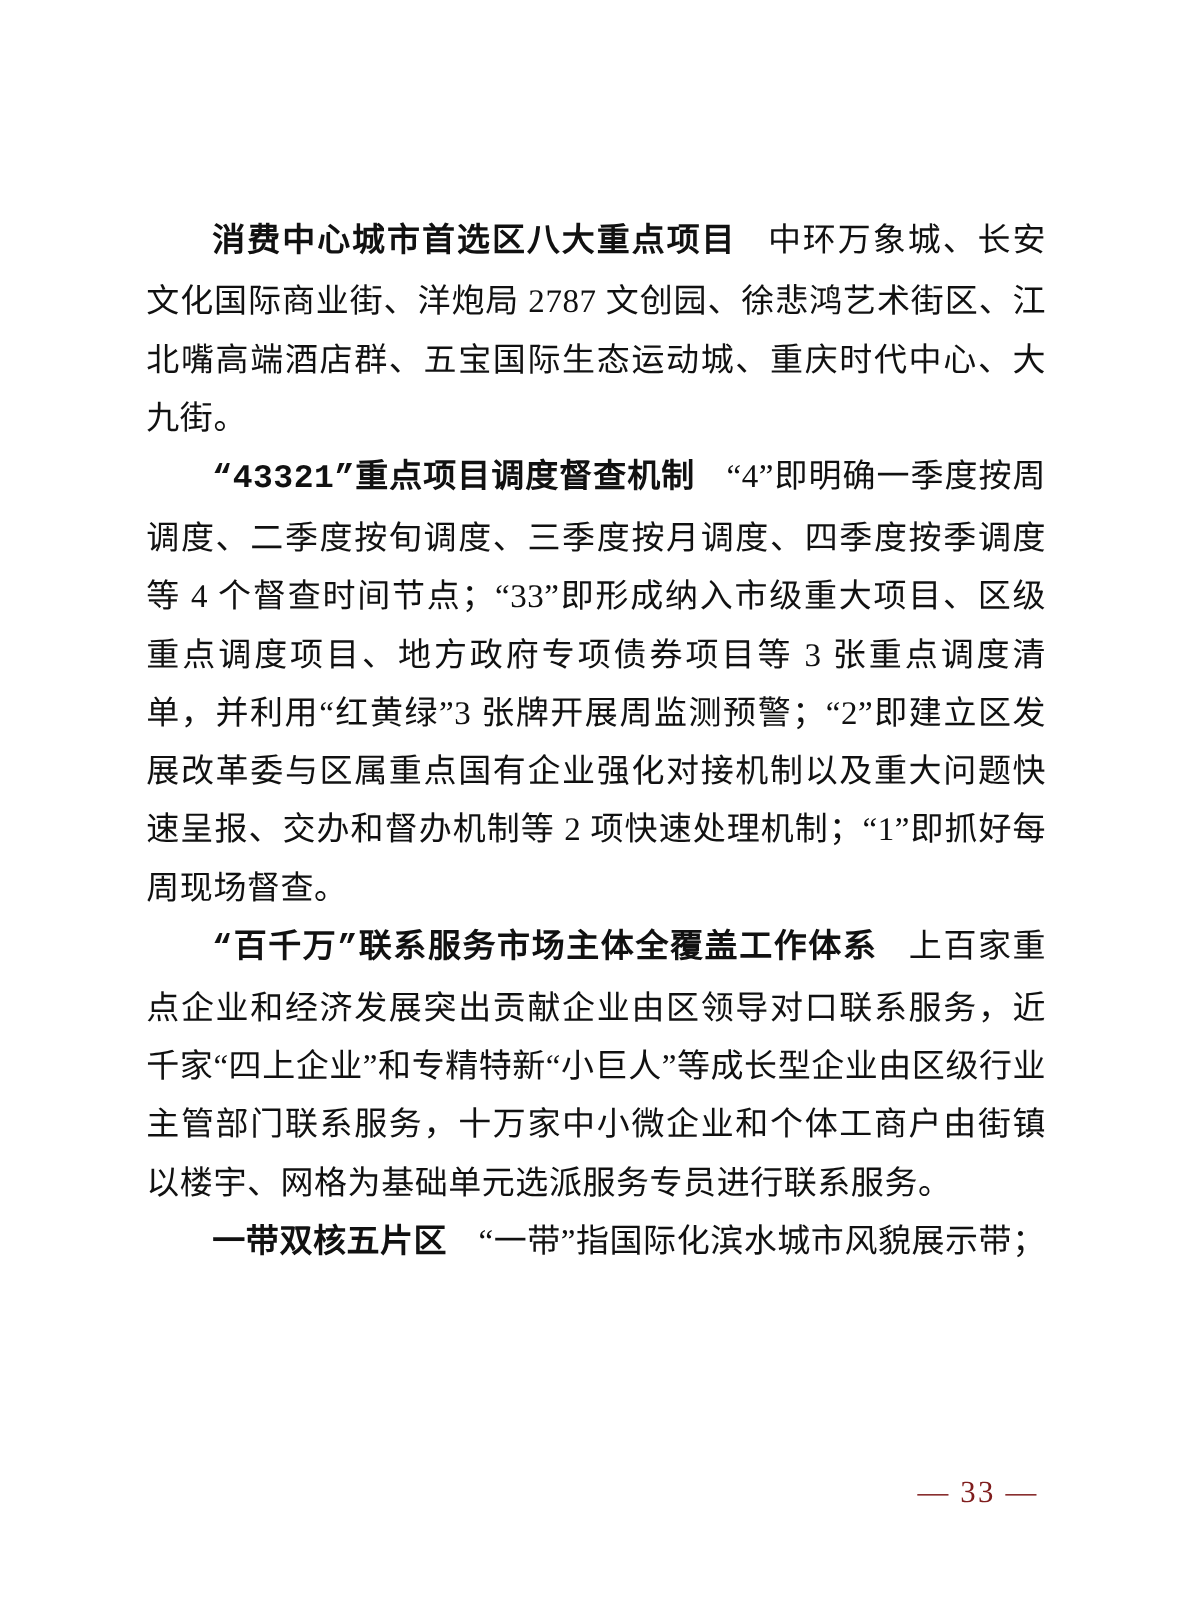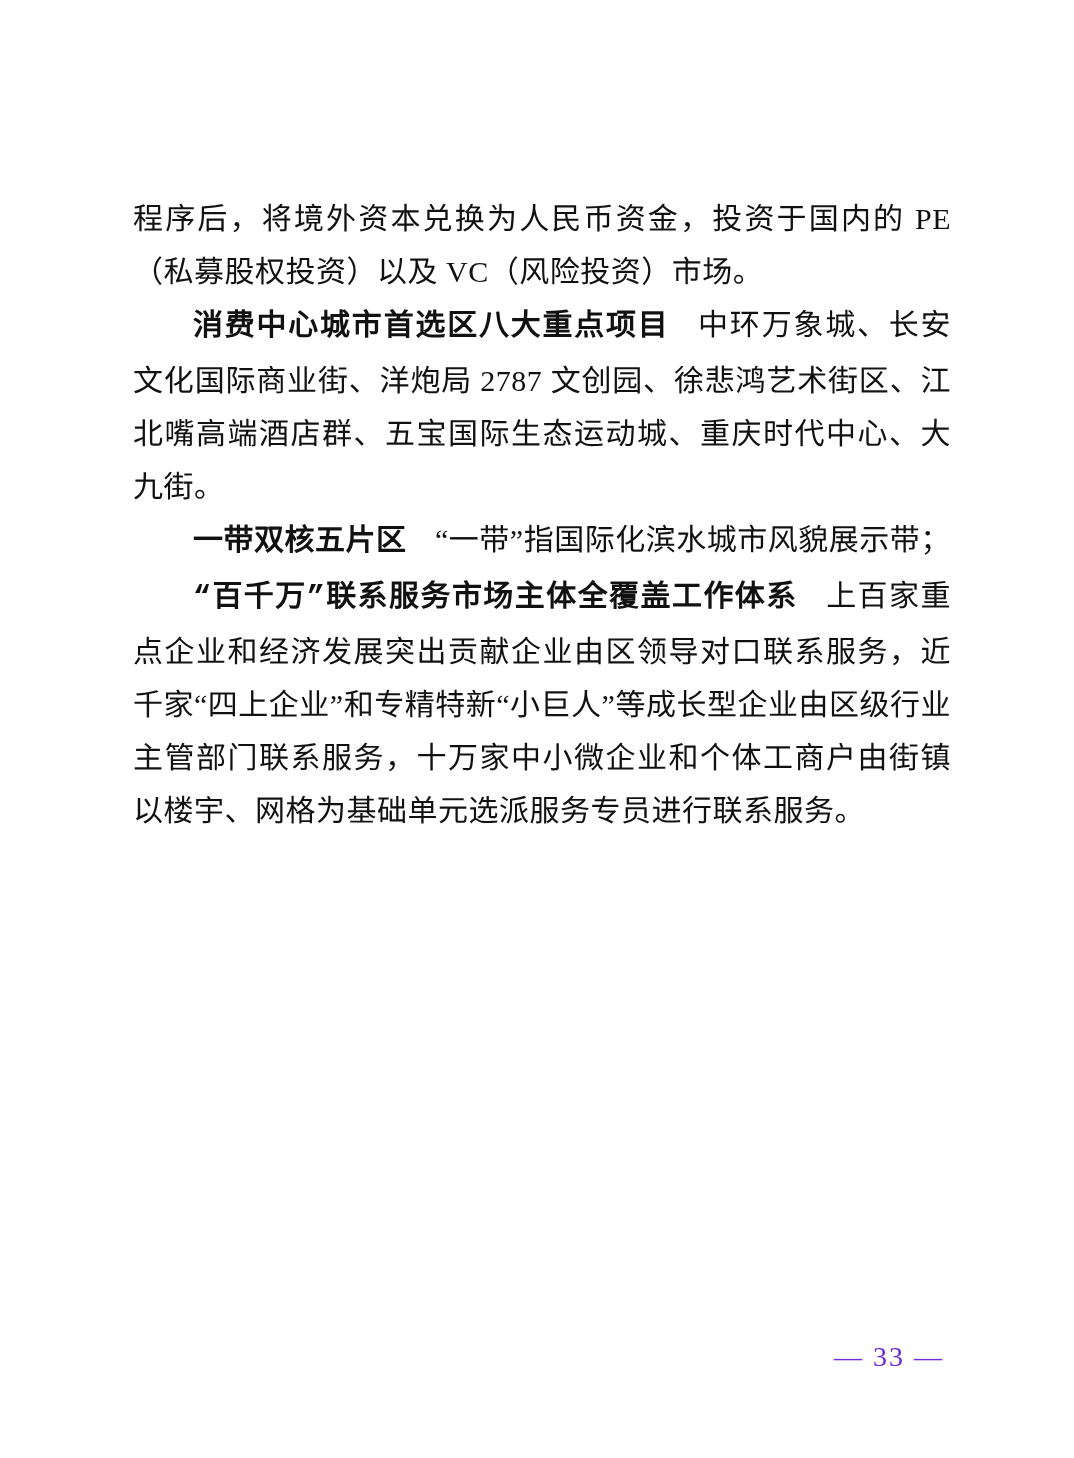--- a/index.html
+++ b/index.html
@@ -42,36 +42,36 @@
   }
   .page-number {
     position: absolute;
     top: 1340px;
     right: 130px;
     font-size: 28px;
     line-height: 34px;
     letter-spacing: 2px;
     text-align: right;
     font-family: "Liberation Serif", "DejaVu Serif", serif;
-    color: #6d28d9;
+    color: #7f1d1d;
   }
 </style>
 </head>
 <body>
 
 <div class="page">
   <div class="content">
 
-    <p class="para no-indent"><span>程序后，将境外资本兑换为人民币资金，投资于国内的 PE（私募股权投资）以及 VC（风险投资）市场。</span></p>
 
     <p class="para"><span class="term">消费中心城市首选区八大重点项目</span><span>中环万象城、长安文化国际商业街、洋炮局 2787 文创园、徐悲鸿艺术街区、江北嘴高端酒店群、五宝国际生态运动城、重庆时代中心、大九街。</span></p>
 
 
 
+    <p class="para"><span class="term">“43321”重点项目调度督查机制</span><span>“4”即明确一季度按周调度、二季度按旬调度、三季度按月调度、四季度按季调度等 4 个督查时间节点；“33”即形成纳入市级重大项目、区级重点调度项目、地方政府专项债券项目等 3 张重点调度清单，并利用“红黄绿”3 张牌开展周监测预警；“2”即建立区发展改革委与区属重点国有企业强化对接机制以及重大问题快速呈报、交办和督办机制等 2 项快速处理机制；“1”即抓好每周现场督查。</span></p>
+
+    <p class="para"><span class="term">“百千万”联系服务市场主体全覆盖工作体系</span><span>上百家重点企业和经济发展突出贡献企业由区领导对口联系服务，近千家“四上企业”和专精特新“小巨人”等成长型企业由区级行业主管部门联系服务，十万家中小微企业和个体工商户由街镇以楼宇、网格为基础单元选派服务专员进行联系服务。</span></p>
 
     <p class="para"><span class="term">一带双核五片区</span><span>“一带”指国际化滨水城市风貌展示带；</span></p>
-
-    <p class="para"><span class="term">“百千万”联系服务市场主体全覆盖工作体系</span><span>上百家重点企业和经济发展突出贡献企业由区领导对口联系服务，近千家“四上企业”和专精特新“小巨人”等成长型企业由区级行业主管部门联系服务，十万家中小微企业和个体工商户由街镇以楼宇、网格为基础单元选派服务专员进行联系服务。</span></p>
 
   </div>
 
   <div class="page-number">— 33 —</div>
 </div>
 
 </body></html>

